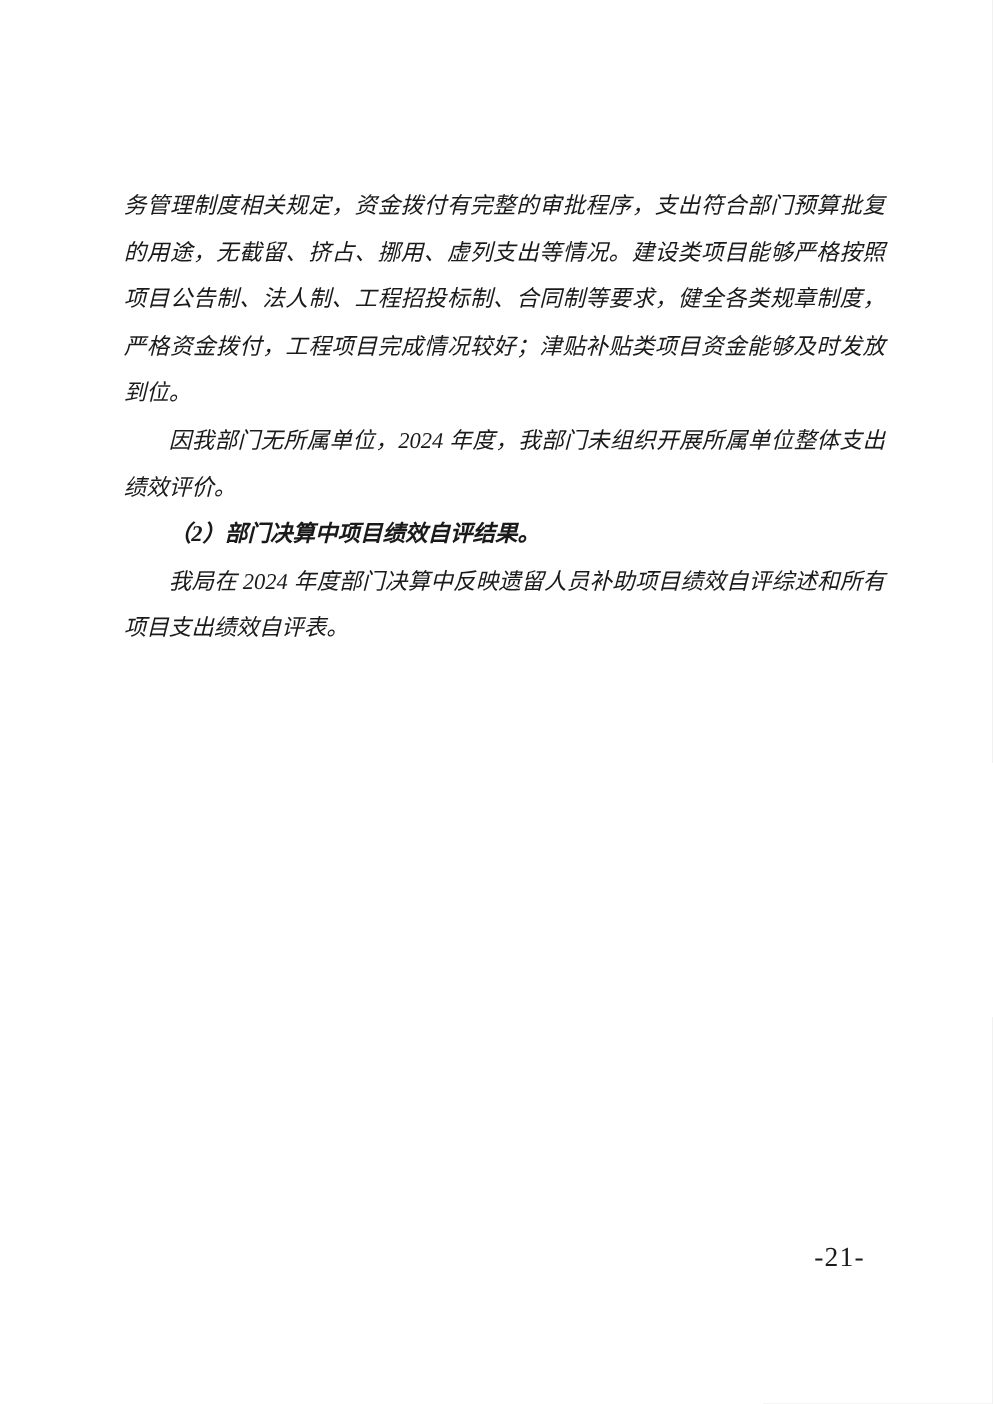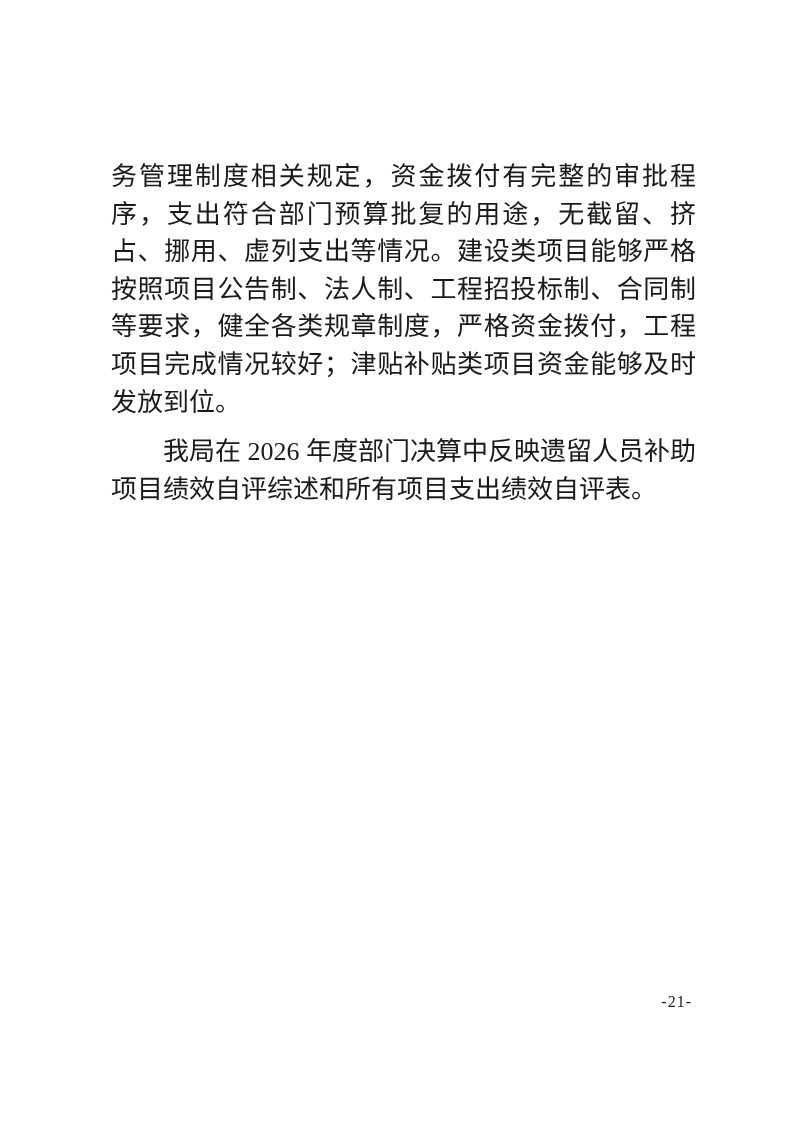--- a/index.html
+++ b/index.html
@@ -22,45 +22,48 @@
     font-family: "Liberation Serif", "DejaVu Serif", serif;
     color: var(--text, #1a1a1a);
   }
   .content {
     position: absolute;
     left: 99px;
     top: 146px;
     width: 609px;
   }
   .para {
-    margin: 12px;
+    margin: 0;
     padding: 0;
-    font-size: 26px;
+    font-size: 18px;
     line-height: 37.6px;
     text-align: justify;
     text-justify: inter-ideograph;
     word-break: break-all;
+    font-style: italic;
   }
   .para.indent {
     text-indent: 2em;
   }
   .para.bold {
     font-weight: bold;
   }
   .page-number {
     position: absolute;
     top: 993px;
     right: 102px;
-    font-size: 16px;
+    font-size: 22px;
     letter-spacing: 1px;
     font-family: "Liberation Serif", "DejaVu Serif", serif;
   }
 </style>
 </head>
 <body>
 
 <div class="page">
   <main class="content">
       <p class="para">务管理制度相关规定，资金拨付有完整的审批程序，支出符合部门预算批复的用途，无截留、挤占、挪用、虚列支出等情况。建设类项目能够严格按照项目公告制、法人制、工程招投标制、合同制等要求，健全各类规章制度，严格资金拨付，工程项目完成情况较好；津贴补贴类项目资金能够及时发放到位。</p>
-      <p class="para indent">我局在 2026 年度部门决算中反映遗留人员补助项目绩效自评综述和所有项目支出绩效自评表。</p>
+      <p class="para indent">因我部门无所属单位，2024 年度，我部门未组织开展所属单位整体支出绩效评价。</p>
+      <p class="para indent bold">（2）部门决算中项目绩效自评结果。</p>
+      <p class="para indent">我局在 2024 年度部门决算中反映遗留人员补助项目绩效自评综述和所有项目支出绩效自评表。</p>
     </main>
   <div class="page-number">-21-</div>
 </div>
 
 </body></html>

